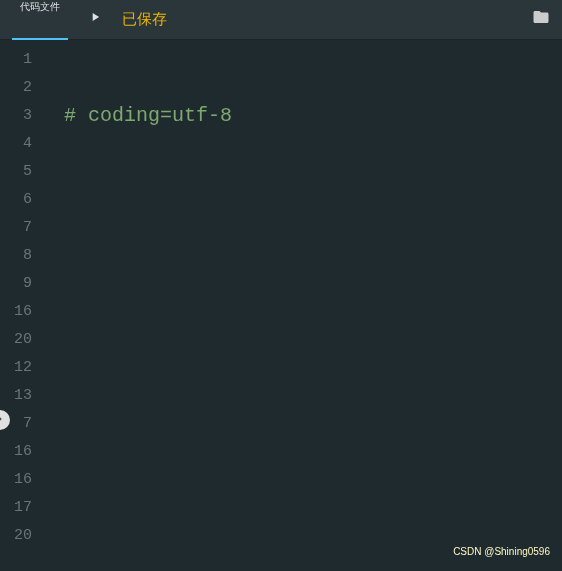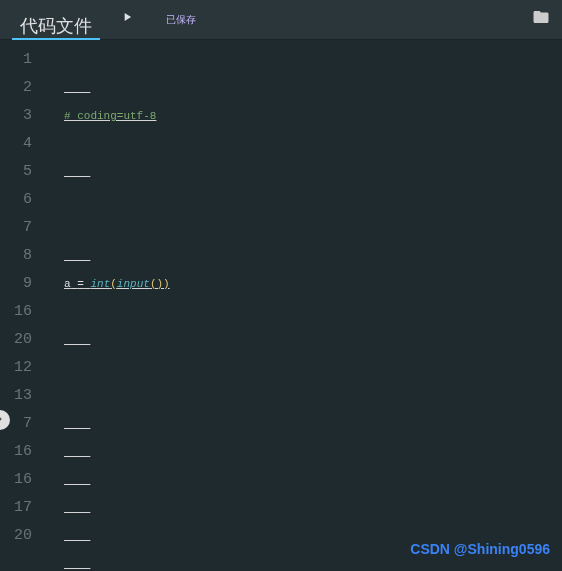--- a/index.html
+++ b/index.html
@@ -19,44 +19,44 @@
     .header {
       display: flex;
       align-items: center;
       background: #2a363a;
       height: 40px;
       padding: 0 12px;
       border-bottom: 1px solid #1a2428;
     }
     .tab {
       color: #e0e0e0;
-      font-size: 18px;
+      font-size: 10px;
       font-family: "Microsoft YaHei", sans-serif;
       padding: 0 8px;
       border-bottom: 2px solid #4fc3f7;
       height: 40px;
       display: flex;
-      align-items: flex-end;
+      align-items: flex-start;
     }
     .play-btn {
       margin-left: 20px;
       color: #e0e0e0;
       cursor: pointer;
       display: flex;
       align-items: center;
     }
     .play-btn svg {
       width: 14px;
       height: 14px;
       fill: #e0e0e0;
     }
     .saved-label {
-      margin-left: 32px;
-      color: #c4b5fd;
-      font-size: 10px;
+      margin-left: 20px;
+      color: #eab308;
+      font-size: 15px;
       font-family: "Microsoft YaHei", sans-serif;
     }
     .folder-btn {
       margin-left: auto;
       color: #ccc;
       cursor: pointer;
       display: flex;
       align-items: center;
     }
     .folder-btn svg {
@@ -81,42 +81,40 @@
       user-select: none;
       flex-shrink: 0;
     }
     .gutter-line {
       height: 28px;
     }
     .code {
       flex: 1;
       padding-top: 6px;
       padding-left: 18px;
-      font-size: 11px;
+      font-size: 20px;
       line-height: 28px;
       white-space: pre;
       position: relative;
-      text-decoration: underline;
     }
     .code-line {
       height: 28px;
     }
     .comment { color: #7fa86f; }
     .ident { color: #e0e0e0; }
     .op { color: #e0e0e0; }
     .builtin { color: #5cb5c0; font-style: italic; }
     .paren { color: #e2c874; }
     .watermark {
       position: absolute;
       bottom: 14px;
       right: 12px;
-      color: #3b82f6;
-      font-size: 14px;
+      color: #fef9c3;
+      font-size: 10px;
       font-family: "Microsoft YaHei", sans-serif;
-      font-weight: bold;
     }
     .side-handle {
       position: absolute;
       left: -10px;
       top: 410px;
       width: 20px;
       height: 20px;
       background: #e0e0e0;
       border-radius: 50%;
       display: flex;
@@ -178,21 +176,20 @@
     <div class="gutter-line">13</div>
     <div class="gutter-line">7</div>
     <div class="gutter-line">16</div>
     <div class="gutter-line">16</div>
     <div class="gutter-line">17</div>
     <div class="gutter-line">20</div>
   </div>
   <div class="code">
     <div class="code-line"><span class="comment"># coding=utf-8</span></div>
     <div class="code-line"></div>
-    <div class="code-line"><span class="ident">a</span> <span class="op">=</span> <span class="builtin">int</span><span class="paren">(</span><span class="builtin">input</span><span class="paren">())</span></div>
     <div class="code-line"></div>
     
     
     
     
     
     
     
     
     

